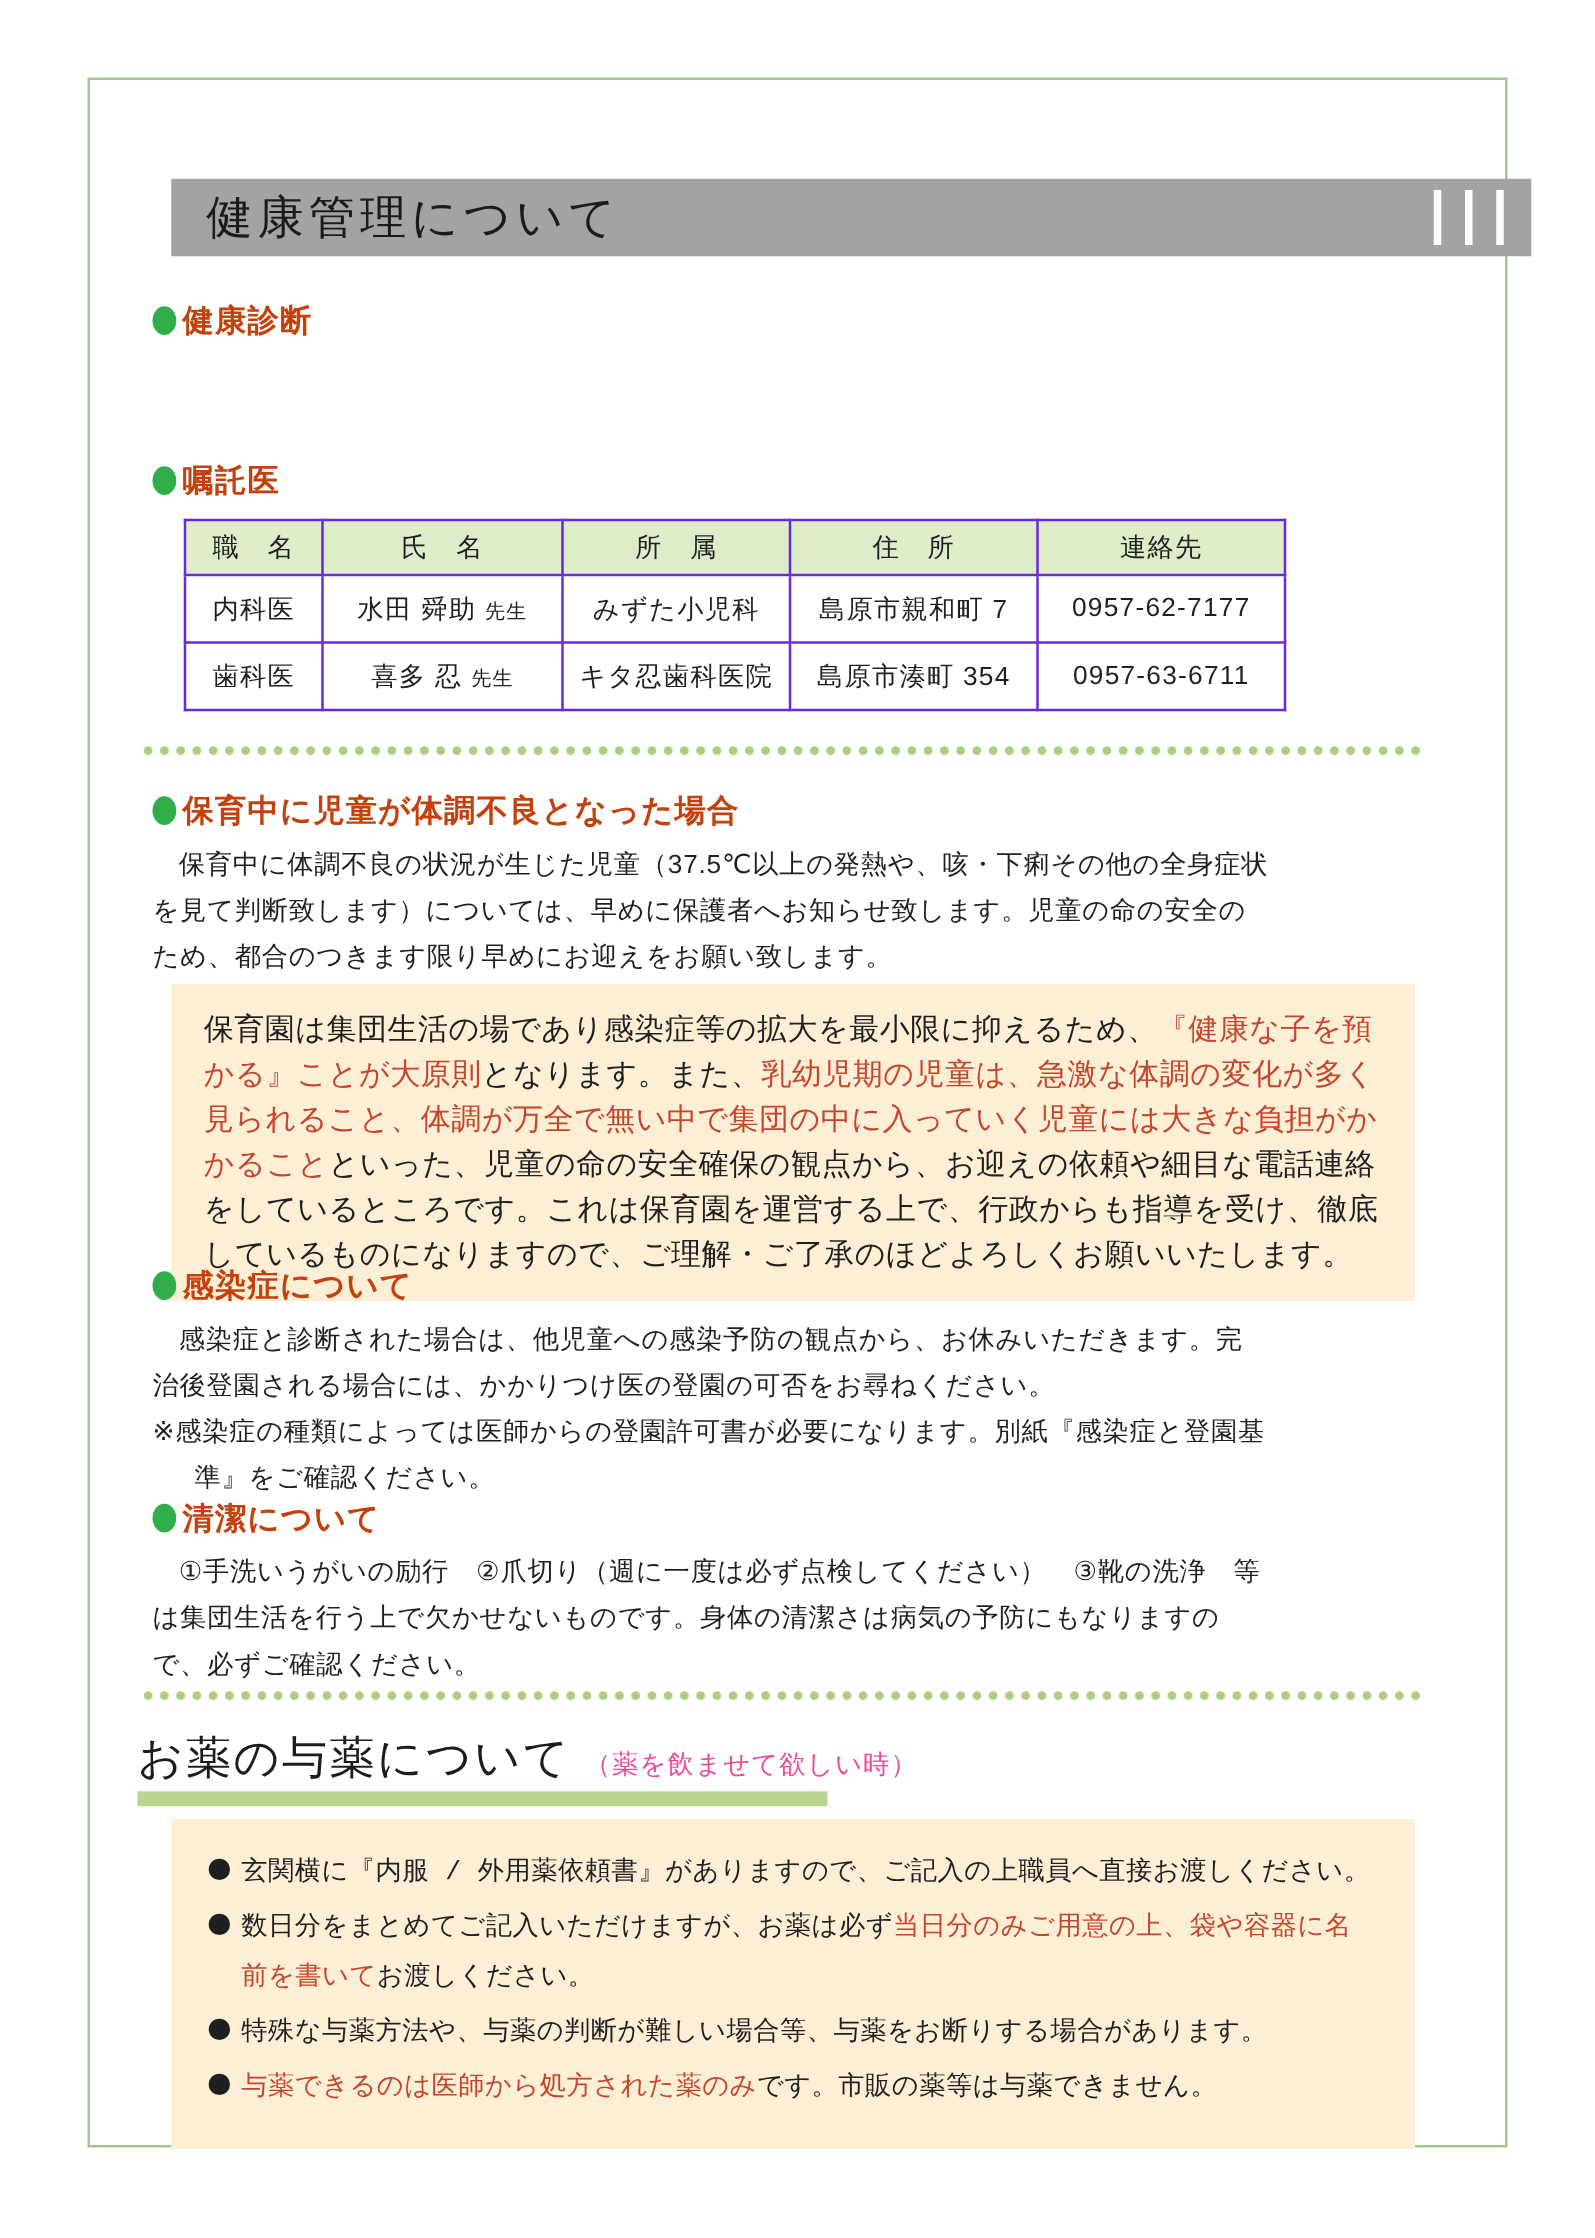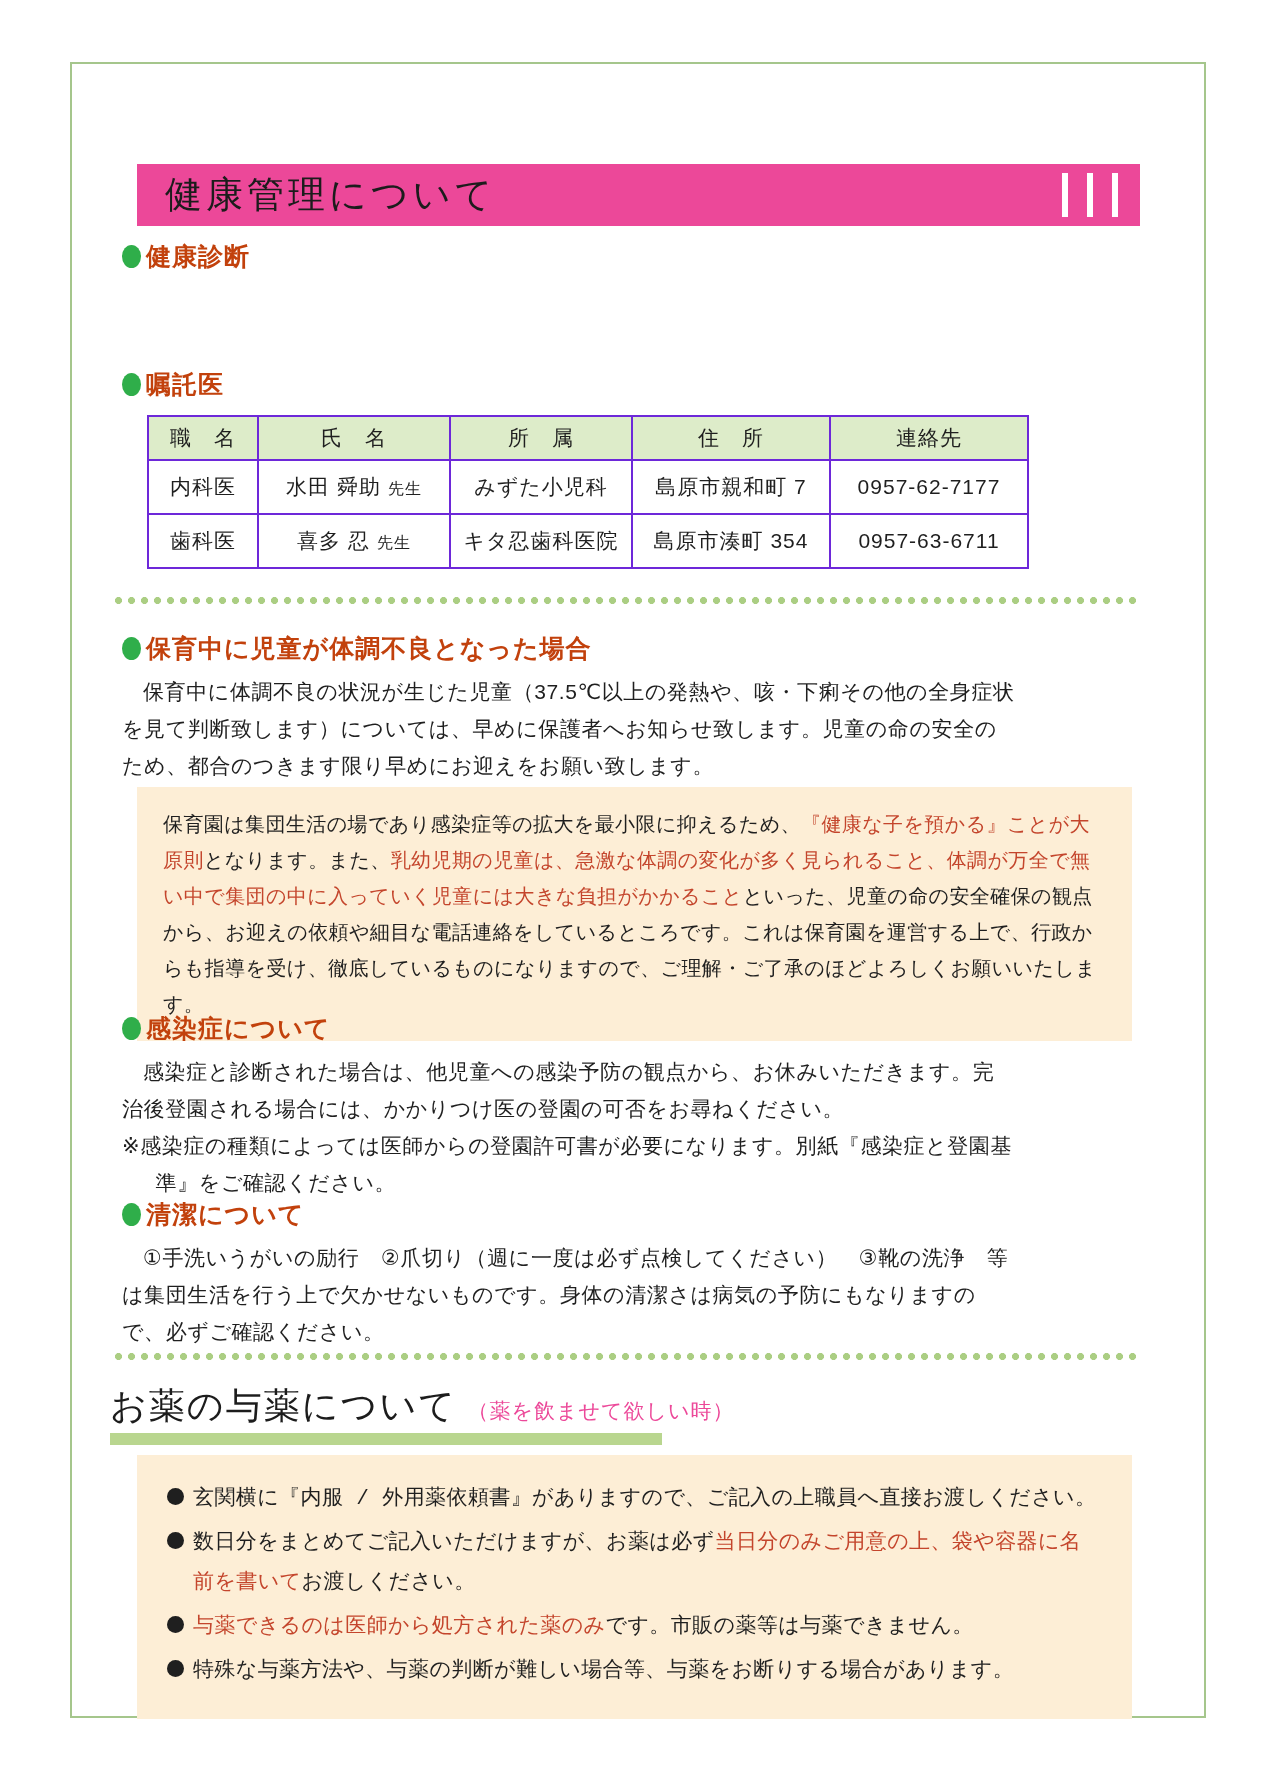--- a/index.html
+++ b/index.html
@@ -7,22 +7,22 @@
     position:relative; width:1276px; height:1790px; background:#ffffff;
     font-family:"Liberation Sans","DejaVu Sans",sans-serif;
     color:#1f1f1f; overflow:hidden;
   }
   .frame {
     position:absolute; left:70px; top:62px; width:1136px; height:1656px;
     border:2px solid #a5c68c; box-sizing:border-box;
   }
   
   .banner {
-    position:absolute; left:137px; top:164px; width:1003px; height:62px;
-    background:#ec4899;
+    position:absolute; left:137px; top:143px; width:1088px; height:62px;
+    background:#a3a3a3;
   }
   .banner-title {
     margin:0; padding-left:28px; font-size:37px; font-weight:500;
     letter-spacing:4px; line-height:62px; color:#1c1c1c;
   }
   .banner-bars { position:absolute; right:22px; top:9px; height:44px; display:flex; gap:19px; }
   .banner-bar { width:6px; height:44px; background:#ffffff; }
   
   .sec { position:absolute; left:122px; width:900px; }
   .sec-h { margin:0; display:flex; align-items:center; font-size:25px; font-weight:700; color:#c2410c; letter-spacing:1px; }
@@ -42,21 +42,21 @@
   .honorific { font-size:16px; margin-left:7px; }
   
   .dots {
     position:absolute; left:112px; width:1026px; height:9px;
     background-image:radial-gradient(circle, #abce83 3.2px, rgba(0,0,0,0) 3.8px);
     background-size:13px 9px; background-repeat:repeat-x;
   }
   
   .note-box {
     position:absolute; left:137px; width:995px; box-sizing:border-box;
-    background:#fdeed6; padding:19px 26px; font-size:20px; line-height:36px; letter-spacing:0.4px;
+    background:#fdeed6; padding:19px 26px; font-size:24px; line-height:36px; letter-spacing:0.4px;
   }
   .red { color:#c4452c; }
   .med-box { padding:24px 30px; font-size:21px; line-height:40px; }
   .med-item { padding-left:26px; text-indent:-26px; margin:0 0 4px 0;font-family:Liberation Mono, monospace; }
   .li-bullet { display:inline-block; width:17px; height:17px; border-radius:50%; background:#1f1f1f; margin-right:9px; vertical-align:-1px; }
   
   .med-heading { position:absolute; left:110px; top:1382px; }
   .med-title { font-size:36px; letter-spacing:2px; color:#1c1c1c; }
   .med-paren { font-size:21px; letter-spacing:1px; color:#ec4899; margin-left:6px; }
   .med-underline { width:552px; height:12px; background:#b9d68f; margin-top:2px; }
@@ -156,16 +156,16 @@
 
   <div class="med-heading">
     <span class="med-title">お薬の与薬について</span>
     <span class="med-paren">（薬を飲ませて欲しい時）</span>
     <div class="med-underline"></div>
   </div>
 
   <div class="note-box med-box" style="top:1455px;">
     <p class="med-item"><span class="li-bullet"></span><span><span>玄関横に『内服 / 外用薬依頼書』がありますので、ご記入の上職員へ直接お渡しください。</span></span></p>
     <p class="med-item"><span class="li-bullet"></span><span><span>数日分をまとめてご記入いただけますが、お薬は必ず</span><span class="red">当日分のみご用意の上、袋や容器に名前を書いて</span><span>お渡しください。</span></span></p>
+    <p class="med-item"><span class="li-bullet"></span><span><span>特殊な与薬方法や、与薬の判断が難しい場合等、与薬をお断りする場合があります。</span></span></p>
     <p class="med-item"><span class="li-bullet"></span><span><span class="red">与薬できるのは医師から処方された薬のみ</span><span>です。市販の薬等は与薬できません。</span></span></p>
-    <p class="med-item"><span class="li-bullet"></span><span><span>特殊な与薬方法や、与薬の判断が難しい場合等、与薬をお断りする場合があります。</span></span></p>
   </div>
 </div>
 
 </body></html>

